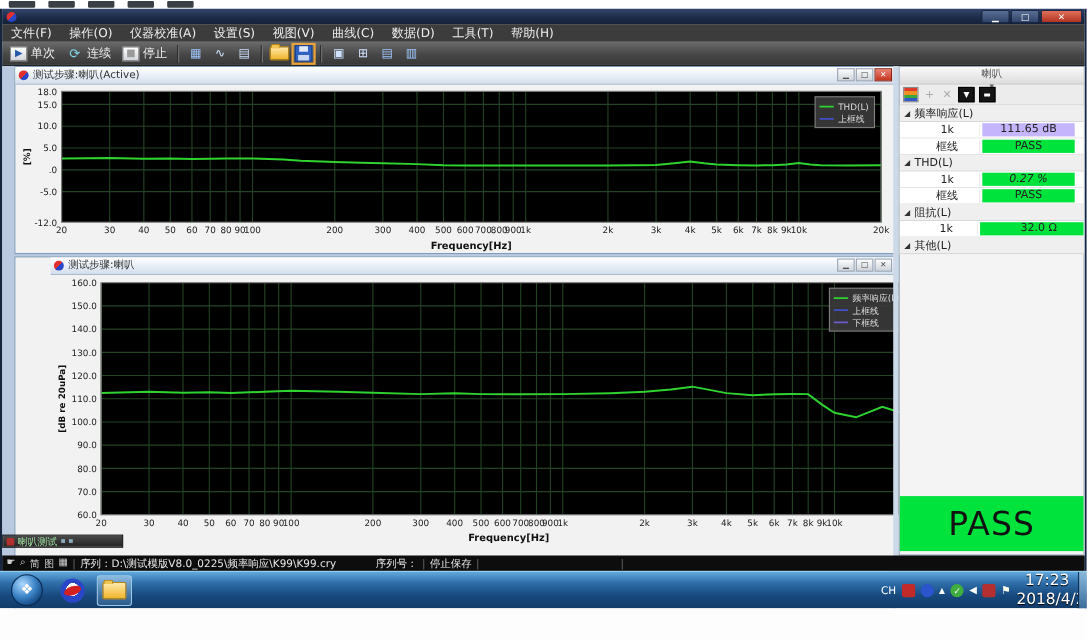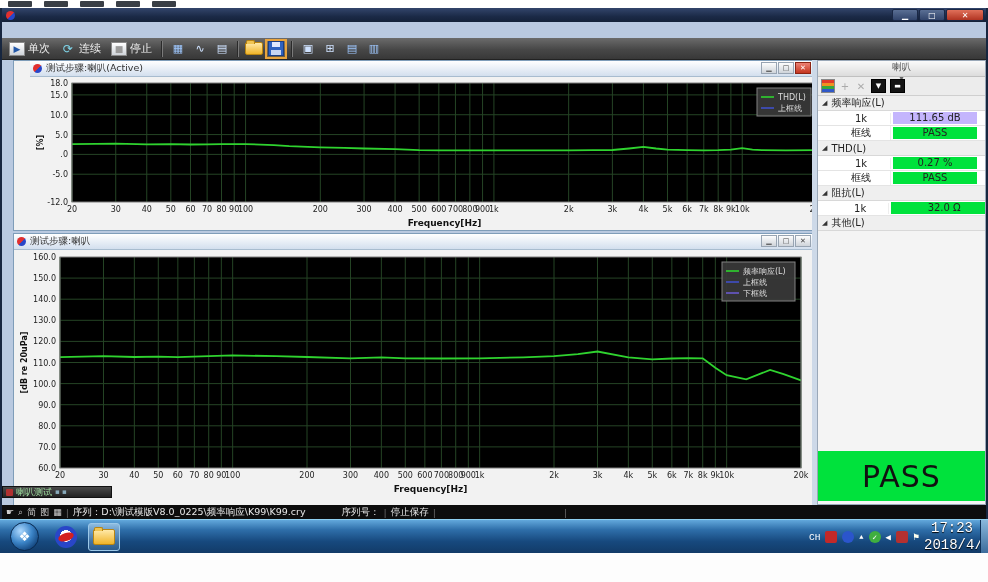--- a/index.html
+++ b/index.html
@@ -80,21 +80,21 @@
   
   #taskbar{left:0;top:519px;width:988px;height:34px;background:linear-gradient(#62a8dc,#2e6ea9 30%,#17497e 65%,#123b68);
            border-top:1px solid #8fd0f0;box-sizing:border-box;}
   #orb{position:absolute;left:10px;top:2px;width:29px;height:29px;border-radius:50%;
        background:radial-gradient(circle at 35% 30%,#aed9ff,#3c85c8 45%,#0c3a70 85%);border:1px solid #0a2a50;
        display:flex;align-items:center;justify-content:center;color:#fff;font-size:13px;box-sizing:border-box;}
   .taskicon{position:absolute;top:3px;width:32px;height:28px;display:flex;align-items:center;justify-content:center;box-sizing:border-box;}
   .taskicon.active{border:1px solid #9cc8e8;border-radius:3px;background:linear-gradient(rgba(220,240,255,.45),rgba(120,180,230,.25));}
   .applogo{width:22px;height:22px;border-radius:50%;background:radial-gradient(circle at 50% 45%,#ffffff 0 35%,#2946c8 36% 100%);position:relative;}
   .applogo:before{content:"";position:absolute;left:3px;top:7px;width:16px;height:8px;background:#d42020;border-radius:50%;transform:rotate(-18deg);}
-  #tray{position:absolute;right:8px;top:0;height:34px;display:flex;align-items:center;gap:5px;color:#fff;font-family:Liberation Mono, monospace;}
+  #tray{position:absolute;right:8px;top:0;height:34px;display:flex;align-items:center;gap:5px;color:#fff;}
   .tico{width:12px;height:12px;display:flex;align-items:center;justify-content:center;font-size:8px;border-radius:2px;}
   #clock{width:56px;text-align:center;font-size:14px;line-height:1.25;color:#fff;text-shadow:0 1px 1px #000;}
   #showdesk{position:absolute;right:0;top:0;width:7px;height:34px;background:linear-gradient(#8ab8dc,#3a6a9a);border-left:1px solid #0e3056;}
   #belowbar{left:0;top:553px;width:988px;height:29px;background:#fdfdfd;}
 </style>
 </head>
 <body>
 
 <div id="screen">
 
@@ -110,20 +110,31 @@
 
     <div class="abs" id="titlebar">
       <span class="appico"></span>
       <span id="wctrl">
         <span class="wcb">▁</span>
         <span class="wcb">□</span>
         <span class="wcb close">✕</span>
       </span>
     </div>
 
+    <div class="abs" id="menubar">
+      <span class="mitem">文件(F)</span>
+      <span class="mitem">操作(O)</span>
+      <span class="mitem">仪器校准(A)</span>
+      <span class="mitem">设置(S)</span>
+      <span class="mitem">视图(V)</span>
+      <span class="mitem">曲线(C)</span>
+      <span class="mitem">数据(D)</span>
+      <span class="mitem">工具(T)</span>
+      <span class="mitem">帮助(H)</span>
+    </div>
 
     <div class="abs" id="toolbar">
       <span class="tbtn">
         <span class="ibox">▶</span>
         <span>单次</span>
       </span>
       <span class="tbtn">
         <span class="ibox noframe">⟳</span>
         <span>连续</span>
       </span>
@@ -144,21 +155,21 @@
         </span>
       <span class="tsep"></span>
       <span class="itile">▣</span>
       <span class="itile">⊞</span>
       <span class="itile grid">▤</span>
       <span class="itile grid">▥</span>
     </div>
 
     <div class="abs" id="main">
 
-      <div class="mdiwin" style="left:11px;top:0;width:801px;height:171px;padding-left:16px;">
+      <div class="mdiwin" style="left:11px;top:0;width:801px;height:171px;">
         <div class="wtitle">
           <span class="wico"></span>
           <span>测试步骤:喇叭(Active)</span>
           <span class="wbtns">
             <span class="wb">▁</span>
             <span class="wb">□</span>
             <span class="wb red">✕</span>
           </span>
         </div>
         <svg width="795" height="152" style="display:block;margin:1px 0 0 2px">
@@ -236,21 +247,21 @@
             <text x="412.5" y="148" text-anchor="middle" font-size="9" font-weight="bold" fill="#111">Frequency[Hz]</text>
             <text transform="translate(11,64.5) rotate(-90)" text-anchor="middle" font-size="8" font-weight="bold" fill="#111">[%]</text>
             <rect x="725" y="10" width="54" height="28" fill="#3a3a3a" fill-opacity="0.92" stroke="#828282"></rect>
             <line x1="729" y1="19" x2="742" y2="19" stroke="#2fd32f" stroke-width="1.6"></line>
             <text x="746" y="22" font-size="8" fill="#ddd">THD(L)</text>
             <line x1="729" y1="30" x2="742" y2="30" stroke="#4050c8" stroke-width="1.6"></line>
             <text x="746" y="33" font-size="8" fill="#ddd">上框线</text>
           </svg>
       </div>
 
-      <div class="mdiwin" style="left:11px;top:173px;width:801px;height:328px;">
+      <div class="mdiwin" style="left:11px;top:173px;width:801px;height:328px;padding-left:32px;">
         <div class="wtitle">
           <span class="wico"></span>
           <span>测试步骤:喇叭</span>
           <span class="wbtns">
             <span class="wb">▁</span>
             <span class="wb">□</span>
             <span class="wb">✕</span>
           </span>
         </div>
         <svg width="795" height="245" style="display:block;margin:1px 0 0 2px">
@@ -373,21 +384,21 @@
           <div class="drow">
             <span class="dn">框线</span>
             <span class="dv" style="background: rgb(0, 226, 60);">PASS</span>
             </div>
           <div class="sec">
             <span class="tri">◢</span>
             <span>THD(L)</span>
             </div>
           <div class="drow">
             <span class="dn">1k</span>
-            <span class="dv" style="background: rgb(0, 226, 60);">0.27 %</span>
+            <span class="dv" style="background: rgb(0, 226, 60); font-style: italic;">0.27 %</span>
             </div>
           <div class="drow">
             <span class="dn">框线</span>
             <span class="dv" style="background: rgb(0, 226, 60);">PASS</span>
             </div>
           <div class="sec">
             <span class="tri">◢</span>
             <span>阻抗(L)</span>
             </div>
           <div class="drow">

